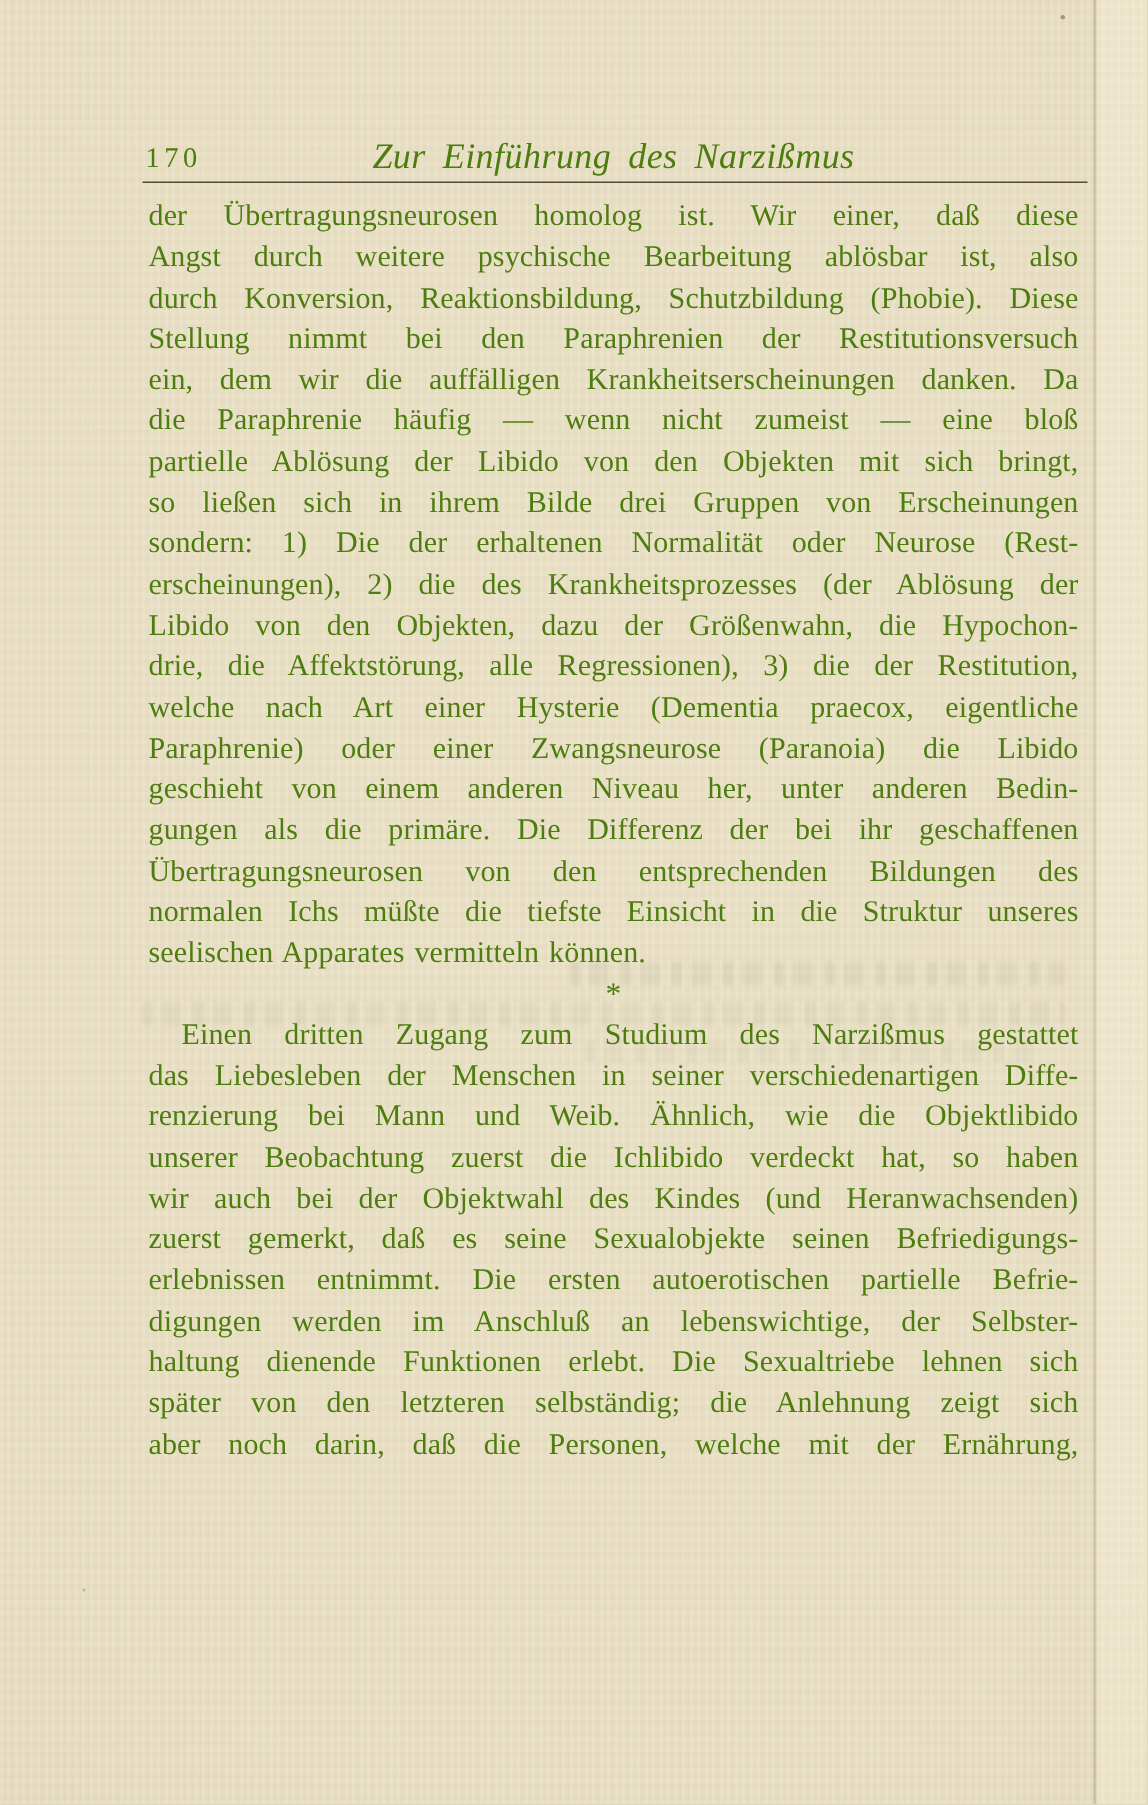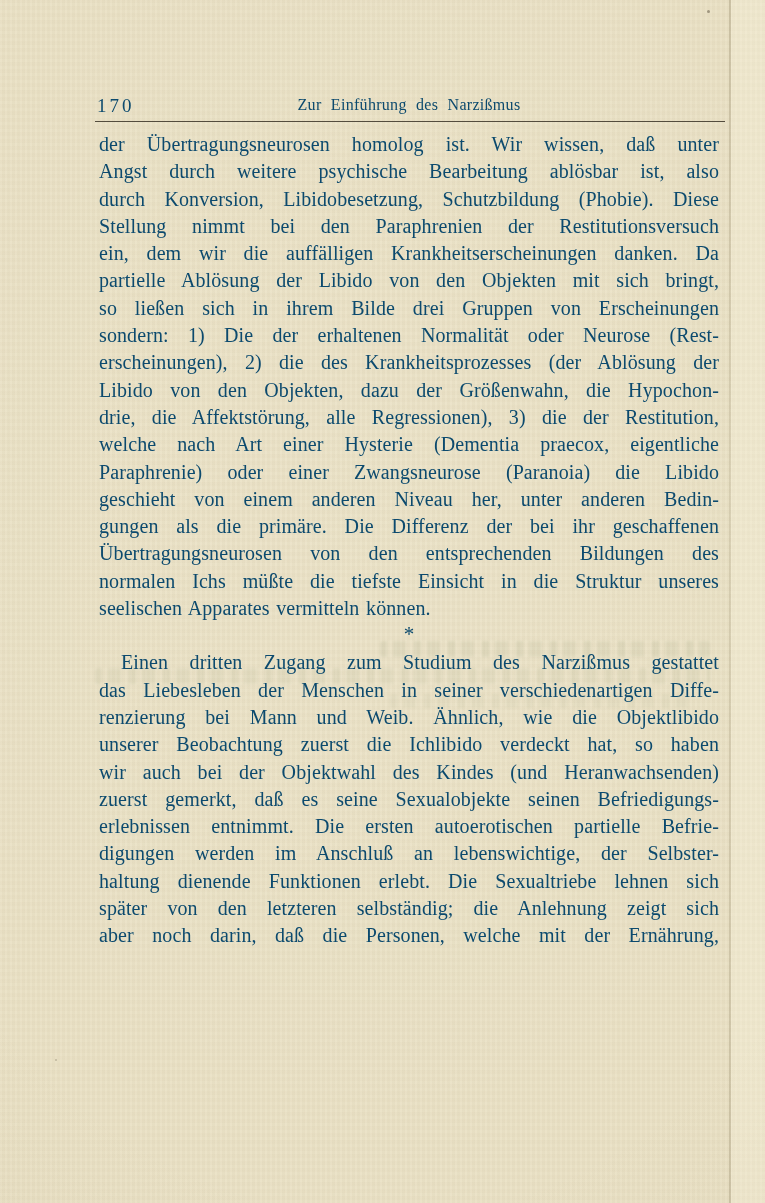--- a/index.html
+++ b/index.html
@@ -44,21 +44,22 @@
   }
   .page-header{
     position:relative;height:24px;line-height:22px;
   }
   .page-num{
     position:absolute;left:-2px;top:1px;
     font-size:19px;letter-spacing:3px;
   }
   .running-title{
     text-align:center;
-    font-size:16px;
+    font-style:italic;
+    font-size:24px;
     word-spacing:5px;
     letter-spacing:0.3px;
   }
   .header-rule{
     border:none;height:0;
     border-top:1.7px solid rgba(58,50,38,0.85);
     width:630px;margin:3px 0 0 -4px;
   }
   .body-text{
     margin-top:9px;
@@ -86,43 +87,44 @@
     filter:blur(1.2px);
     background:repeating-linear-gradient(90deg,
       rgba(118,128,92,0.10) 0 7px, rgba(118,128,92,0.0) 7px 13px,
       rgba(118,128,92,0.08) 13px 26px, rgba(118,128,92,0.0) 26px 34px);
     border-radius:3px;
   }
 </style>
 </head>
 <body>
 
-<div class="page" style="background-color: rgb(234, 225, 197); color: #0c4a6e;">
+<div class="page" style="background-color: rgb(234, 225, 197); color: #4d7c0f;">
   <div class="texture"></div>
   <div class="texture-h"></div>
 
   <div class="ghost" style="left:380px;top:641px;width:330px;height:16px;"></div>
   <div class="ghost" style="left:95px;top:668px;width:615px;height:16px;opacity:.8;"></div>
   <div class="ghost" style="left:390px;top:694px;width:300px;height:14px;opacity:.6;"></div>
 
   <div class="content">
 
     <div class="page-header">
       <span class="page-num">170</span>
       <div class="running-title">Zur Einführung des Narzißmus</div>
     </div>
     <hr class="header-rule">
 
     <div class="body-text">
       <div class="para">
-        <div class="line">der Übertragungsneurosen homolog ist. Wir wissen, daß unter</div>
+        <div class="line">der Übertragungsneurosen homolog ist. Wir einer, daß diese</div>
         <div class="line">Angst durch weitere psychische Bearbeitung ablösbar ist, also</div>
-        <div class="line">durch Konversion, Libidobesetzung, Schutzbildung (Phobie). Diese</div>
+        <div class="line">durch Konversion, Reaktionsbildung, Schutzbildung (Phobie). Diese</div>
         <div class="line">Stellung nimmt bei den Paraphrenien der Restitutionsversuch</div>
         <div class="line">ein, dem wir die auffälligen Krankheitserscheinungen danken. Da</div>
+        <div class="line">die Paraphrenie häufig — wenn nicht zumeist — eine bloß</div>
         <div class="line">partielle Ablösung der Libido von den Objekten mit sich bringt,</div>
         <div class="line">so ließen sich in ihrem Bilde drei Gruppen von Erscheinungen</div>
         <div class="line">sondern: 1) Die der erhaltenen Normalität oder Neurose (Rest-</div>
         <div class="line">erscheinungen), 2) die des Krankheitsprozesses (der Ablösung der</div>
         <div class="line">Libido von den Objekten, dazu der Größenwahn, die Hypochon-</div>
         <div class="line">drie, die Affektstörung, alle Regressionen), 3) die der Restitution,</div>
         <div class="line">welche nach Art einer Hysterie (Dementia praecox, eigentliche</div>
         <div class="line">Paraphrenie) oder einer Zwangsneurose (Paranoia) die Libido</div>
         <div class="line">geschieht von einem anderen Niveau her, unter anderen Bedin-</div>
         <div class="line">gungen als die primäre. Die Differenz der bei ihr geschaffenen</div>

